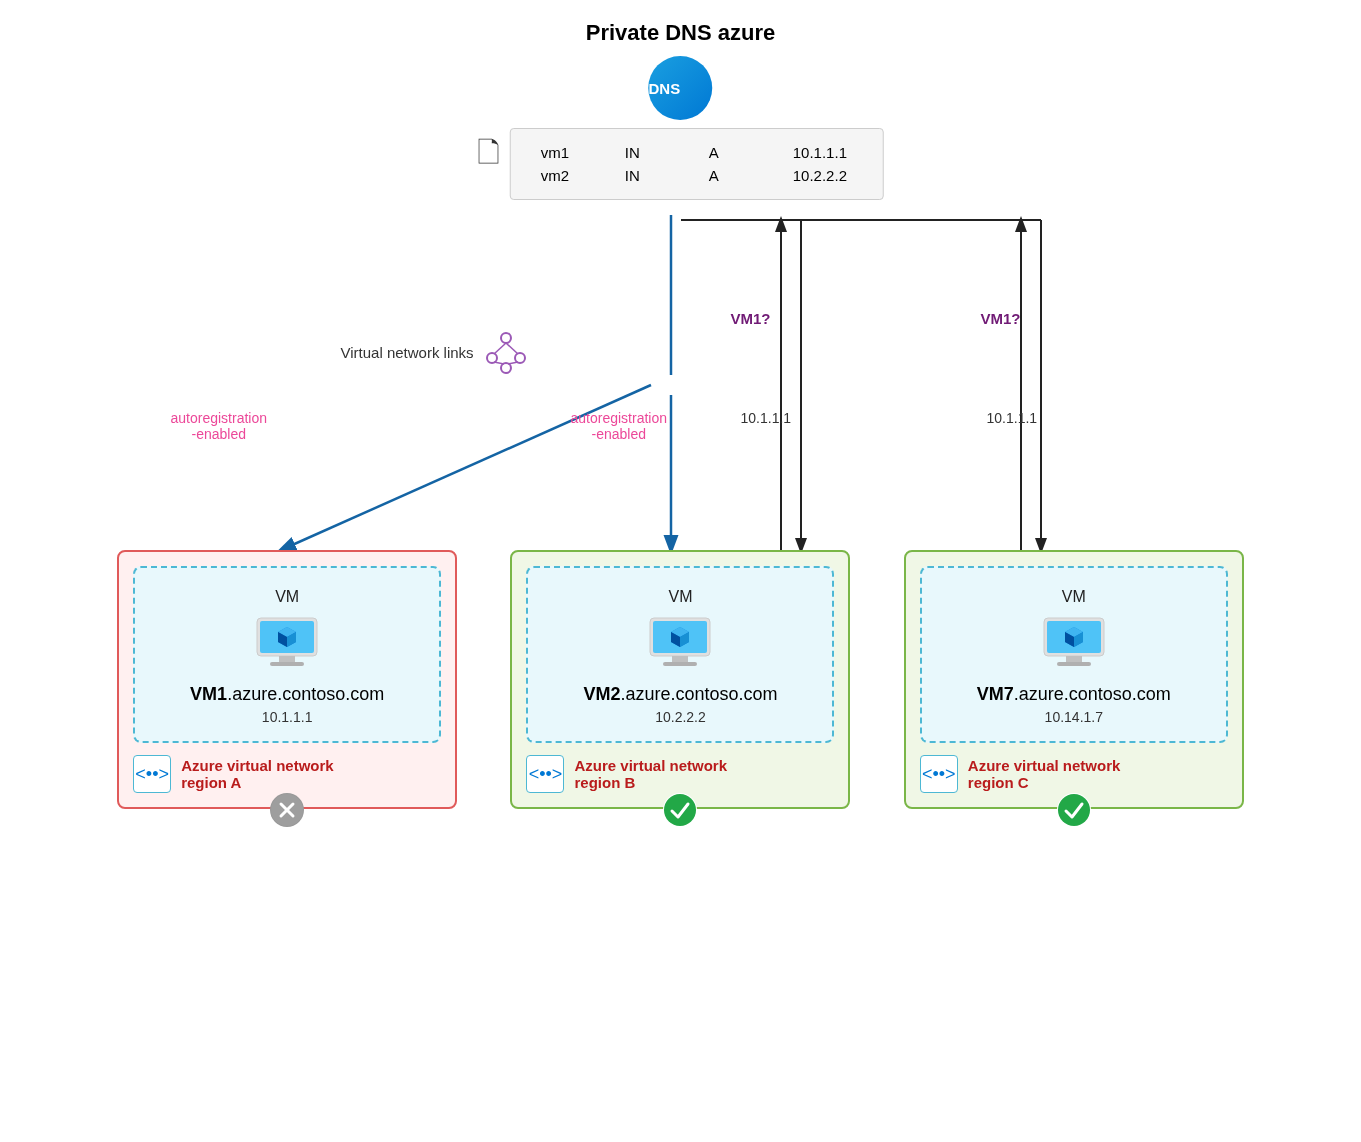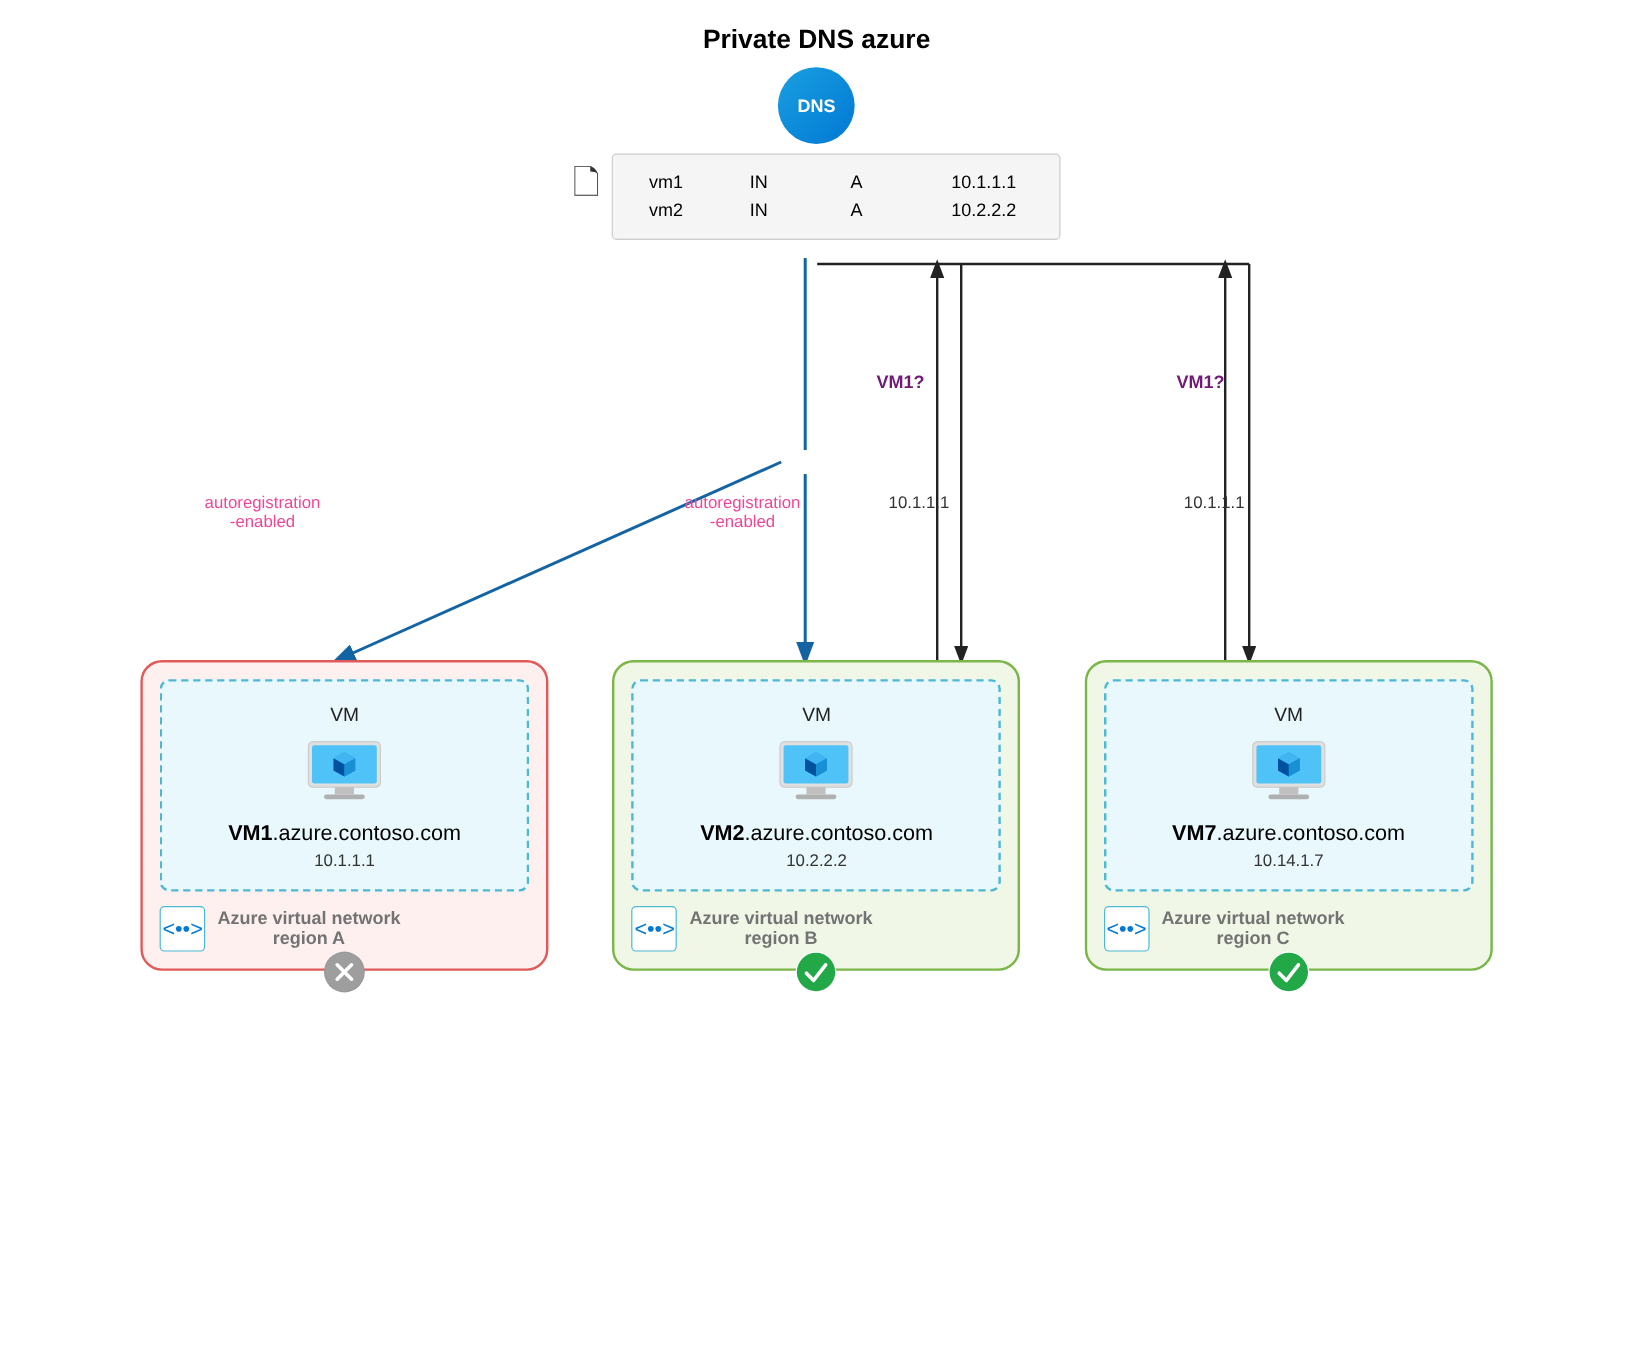--- a/index.html
+++ b/index.html
@@ -37,21 +37,20 @@
       margin-bottom: 10px;
     }
 
     .dns-icon {
       width: 64px;
       height: 64px;
       border-radius: 50%;
       background: linear-gradient(135deg, #1a9fe0, #0078d4);
       display: flex;
       align-items: center;
-      justify-content: center;
       margin-bottom: 8px;
     }
 
     .dns-icon-text {
       color: #fff;
       font-size: 15px;
       font-weight: 700;
     }
 
     .dns-zone-name {
@@ -142,26 +141,25 @@
       left: 0;
       right: 0;
       display: flex;
       justify-content: space-around;
       align-items: flex-start;
       gap: 20px;
       padding: 0 20px;
     }
 
     .region-outer {
-      border-radius: 18px;
+      border-radius: 8px;
       padding: 14px;
       flex: 1;
       max-width: 340px;
       position: relative;
-      text-align: center;
     }
 
     .region-outer.region-a {
       border: 2.5px solid #e05a5a;
       background: #fff0f0;
     }
 
     .region-outer.region-b {
       border: 2.5px solid #7ab648;
       background: #f0f7e6;
@@ -226,21 +224,21 @@
       display: flex;
       align-items: center;
       justify-content: center;
       font-size: 16px;
       color: #0078d4;
     }
 
     .region-name {
       font-size: 15px;
       font-weight: 700;
-      color: #737373;
+      color: #b91c1c;
     }
 
     .status-badge {
       position: absolute;
       bottom: -18px;
       left: 50%;
       transform: translateX(-50%);
       width: 34px;
       height: 34px;
       border-radius: 50%;
@@ -322,20 +320,34 @@
       </div>
       <div class="record-row">
         <span class="record-col">vm2</span>
         <span class="record-col">IN</span>
         <span class="record-col">A</span>
         <span class="record-col">10.2.2.2</span>
       </div>
     </div>
   </div>
 
+  <div class="vnet-links-section" style="top:310px;left:260px;">
+    <span class="vnet-links-label">Virtual network links</span>
+
+    <svg width="44" height="44" viewBox="0 0 44 44">
+      <circle cx="22" cy="8" r="5" fill="none" stroke="#9b59b6" stroke-width="2"></circle>
+      <circle cx="8" cy="28" r="5" fill="none" stroke="#9b59b6" stroke-width="2"></circle>
+      <circle cx="36" cy="28" r="5" fill="none" stroke="#9b59b6" stroke-width="2"></circle>
+      <circle cx="22" cy="38" r="5" fill="none" stroke="#9b59b6" stroke-width="2"></circle>
+      <line x1="22" y1="13" x2="10" y2="24" stroke="#9b59b6" stroke-width="1.5"></line>
+      <line x1="22" y1="13" x2="34" y2="24" stroke="#9b59b6" stroke-width="1.5"></line>
+      <line x1="10" y1="32" x2="20" y2="34" stroke="#9b59b6" stroke-width="1.5"></line>
+      <line x1="34" y1="32" x2="24" y2="34" stroke="#9b59b6" stroke-width="1.5"></line>
+    </svg>
+  </div>
 
   <div class="autoreg-label" style="top:390px;left:90px;text-align:center;">
     autoregistration<br>-enabled
   </div>
   <div class="autoreg-label" style="top:390px;left:490px;text-align:center;">
     autoregistration<br>-enabled
   </div>
 
   <div class="vm-query-label" style="top:290px;left:650px;font-weight:700;font-size:15px;">
     VM1?

